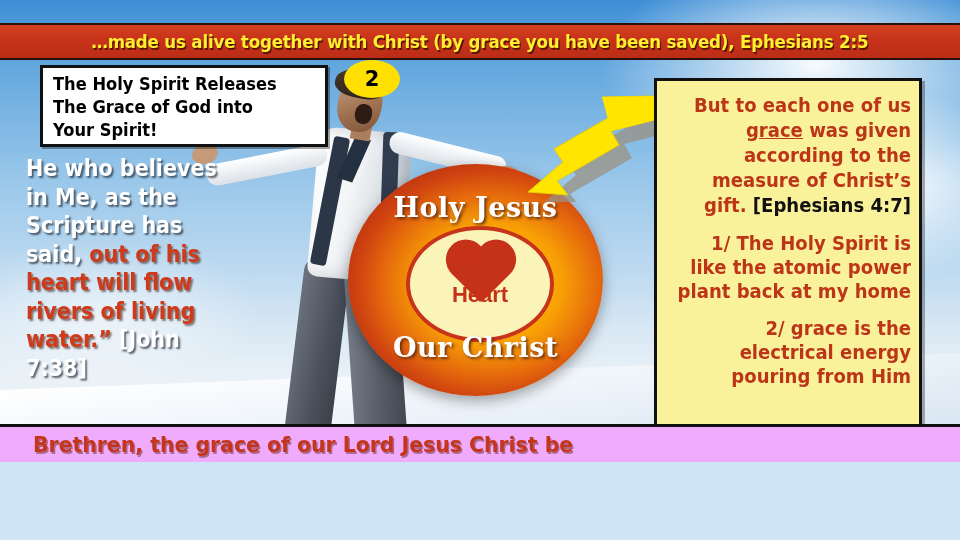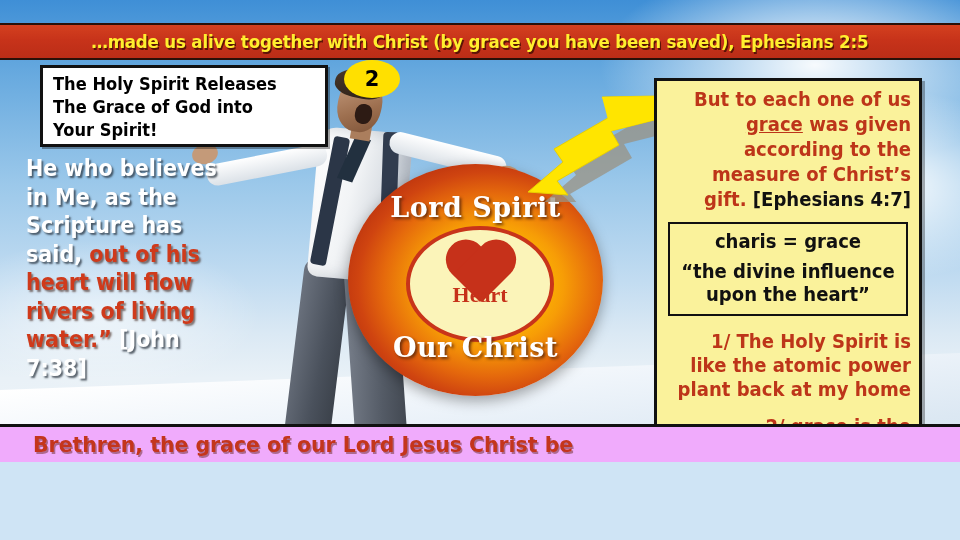--- a/index.html
+++ b/index.html
@@ -177,33 +177,33 @@
     position:absolute;left:32px;top:12px;width:76px;height:60px;
   }
   .heart:before,.heart:after{
     content:"";position:absolute;top:0;width:40px;height:60px;
     background:#c6311a;border-radius:40px 40px 0 0;
   }
   .heart:before{left:38px;transform:rotate(-45deg);transform-origin:0 100%;}
   .heart:after{left:0;transform:rotate(45deg);transform-origin:100% 100%;}
   .heart-label{
     position:absolute;left:0;top:52px;width:100%;text-align:center;
-    font-family:Liberation Serif, serif;font-weight:bold;color:#c6311a;font-size:22px;
+    font-family:Liberation Sans, sans-serif;font-weight:bold;color:#c6311a;font-size:22px;
   }
 
   
   .arrow{position:absolute;left:518px;top:92px;width:210px;height:110px;}
   .arrow svg{position:absolute;left:0;top:0;}
 
   
   .right-panel{
     position:absolute;left:654px;top:78px;width:268px;height:424px;
     background:#faf29b;border:3px solid #111;
     box-shadow:3px 3px 0 rgba(0,0,0,.3);
-    box-sizing:border-box;padding:6px 8px 0 8px;
+    box-sizing:border-box;padding:12px 8px 0 8px;
   }
   .rp-verse{
     text-align:right;font-family:"DejaVu Sans",sans-serif;font-weight:bold;
     font-size:19px;line-height:25px;color:#bd3519;transform:scaleX(.95);transform-origin:right top;
   }
   .rp-verse .u{text-decoration:underline;}
   .rp-verse .blk{color:#111;}
   .rp-charis{
     margin:10px 3px 0 3px;border:2px solid #111;background:#faf29b;
     padding:6px 4px 8px 4px;text-align:center;
@@ -279,44 +279,40 @@
 
   <div class="num-bubble">
     <span class="num-bubble-text">2</span>
   </div>
 
   <div class="scripture">
     <span class="w"> He who believes in Me, as the Scripture has said, </span><span class="r">out of his heart will flow rivers of living water.” </span><span class="w"> [John 7:38]</span>
   </div>
 
   <div class="ellipse-outer">
-    <div class="ell-label ell-top">Lord Spirit</div>
+    <div class="ell-label ell-top">Holy Jesus</div>
     <div class="ellipse-inner">
       <div class="heart"></div>
       <div class="heart-label">Heart</div>
     </div>
     <div class="ell-label ell-bottom">Our Christ</div>
   </div>
 
   <div class="arrow">
     <svg width="210" height="110" viewBox="0 0 210 110">
       <polygon points="17,107 52,77 43,64 102,30 91,12 203,10 203,20 100,46 108,60 46,96 57,110" fill="#9a9282" opacity=".75" transform="translate(6,6)"></polygon>
       <polygon points="10,100 45,70 36,57 95,23 84,5 196,3 196,13 93,39 101,53 39,89 50,103" fill="#ffe500" stroke="#e8cf00" stroke-width="1"></polygon>
       <polygon points="84,5 196,3 196,13 93,39" fill="#ffe500"></polygon>
       <rect x="185" y="2" width="16" height="14" fill="#9d9684" transform="rotate(-2 193 9)"></rect>
     </svg>
   </div>
 
   <div class="right-panel">
     <div class="rp-verse"><span>But to each one of us </span><span class="u">grace</span><span> was given according to the measure of Christ’s gift. </span><span class="blk">[Ephesians 4:7]</span></div>
 
-    <div class="rp-charis">
-      <div class="rp-charis-l1">charis = grace</div>
-      <div class="rp-charis-l2">“the divine influence upon the heart”</div>
-    </div>
 
     <div class="rp-point">1/ The Holy Spirit is like the atomic power plant back at my home</div>
     <div class="rp-point">2/ grace is the electrical energy pouring from Him</div>
   </div>
 
   <div class="bottom-banner">
     <div class="bottom-banner-text">Brethren, the grace of our Lord Jesus Christ be with your spirit. Amen. [Galatians 6:18]</div>
   </div>
 
 </div>

